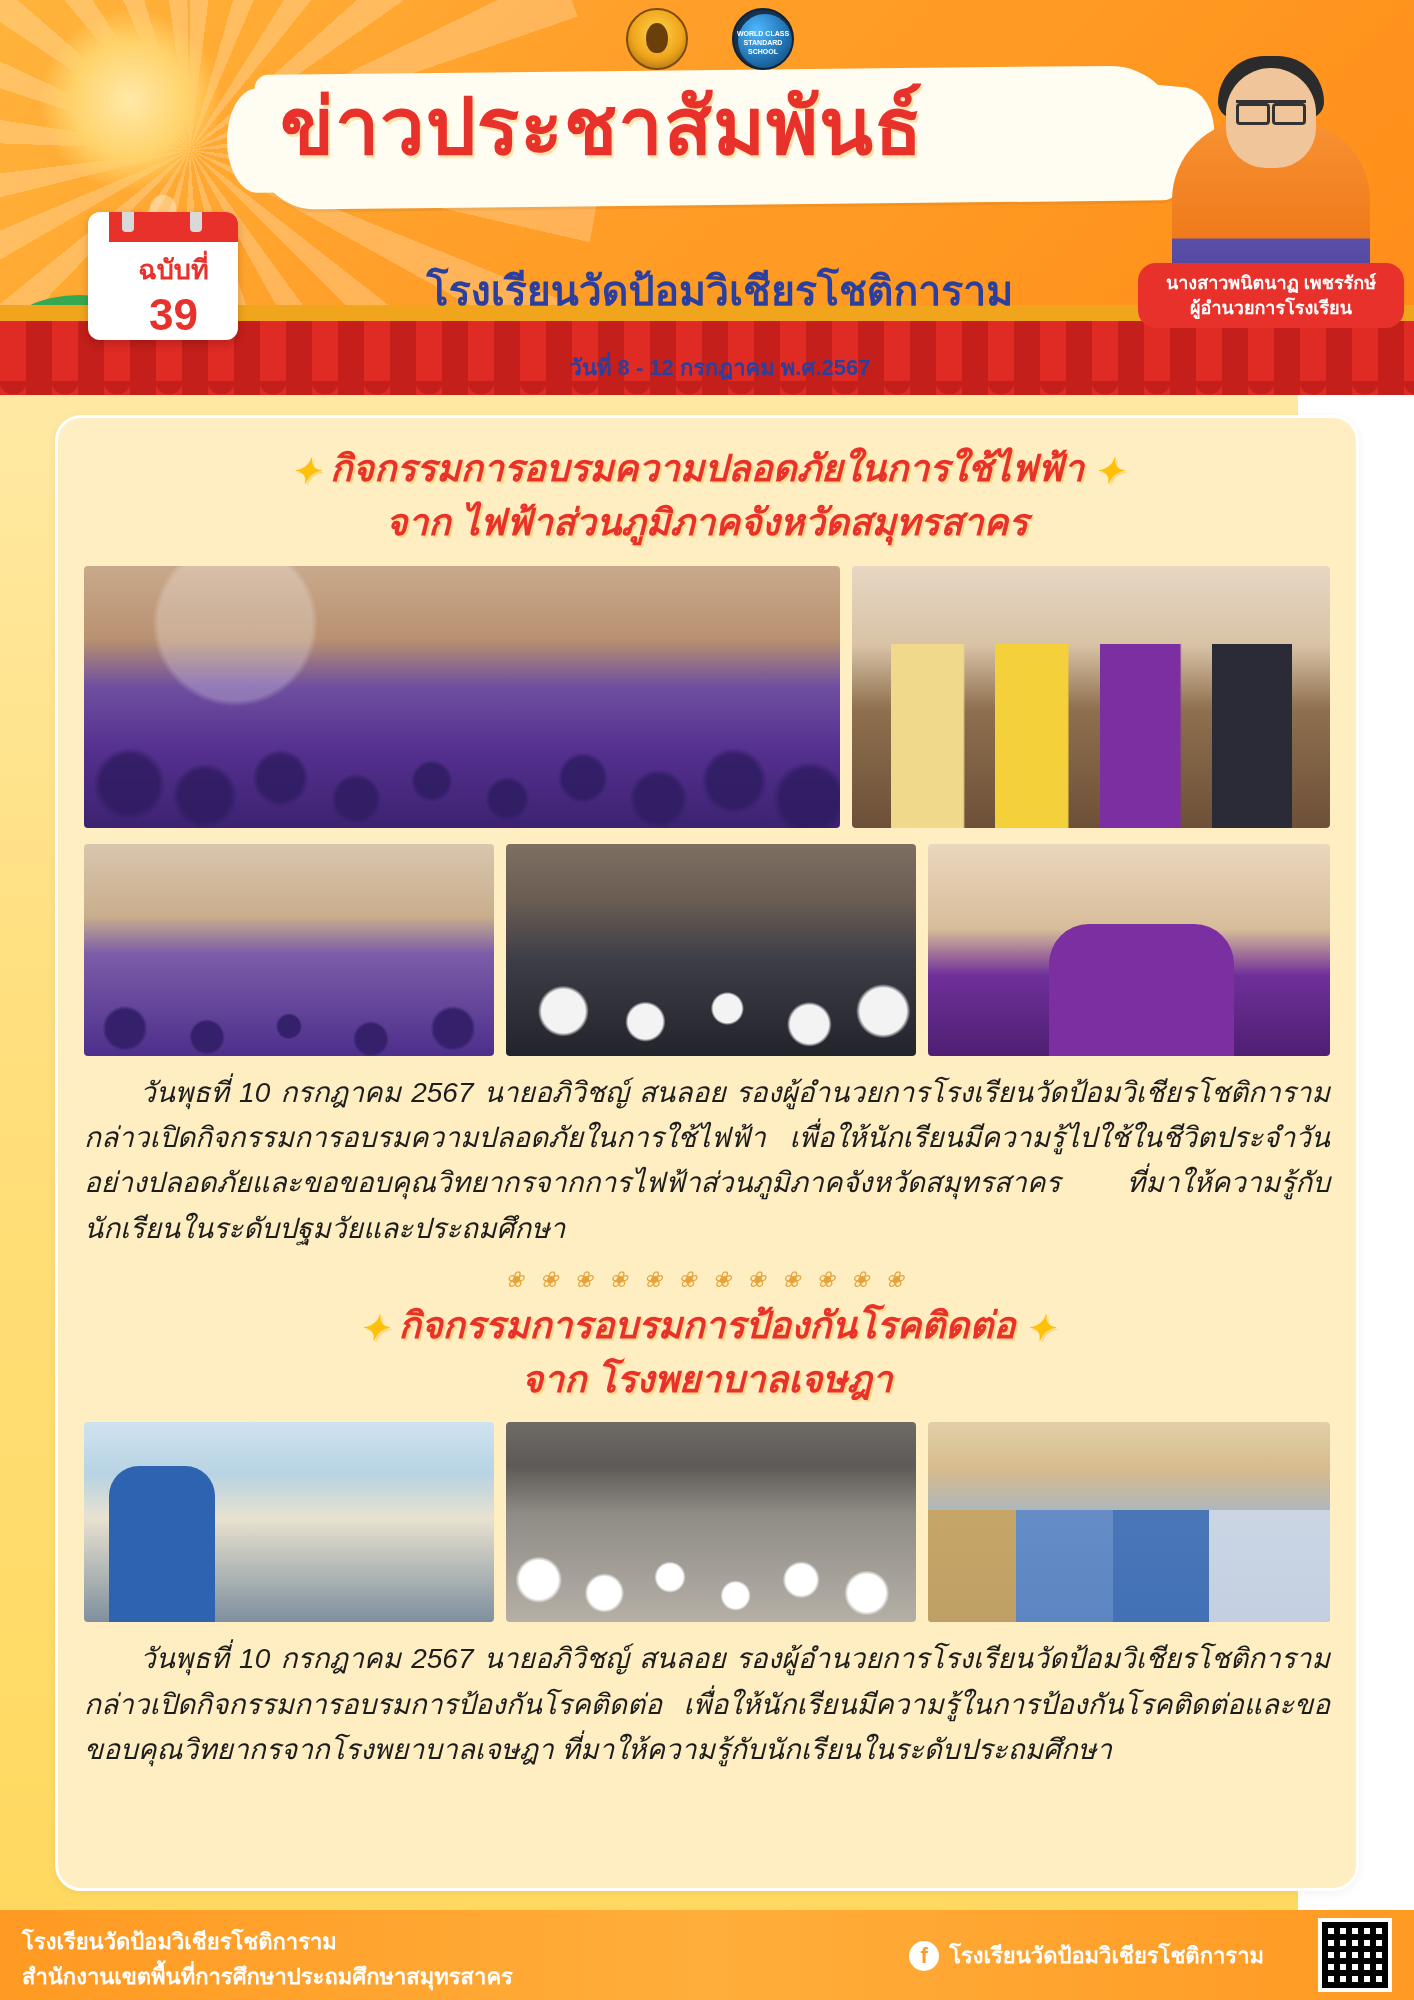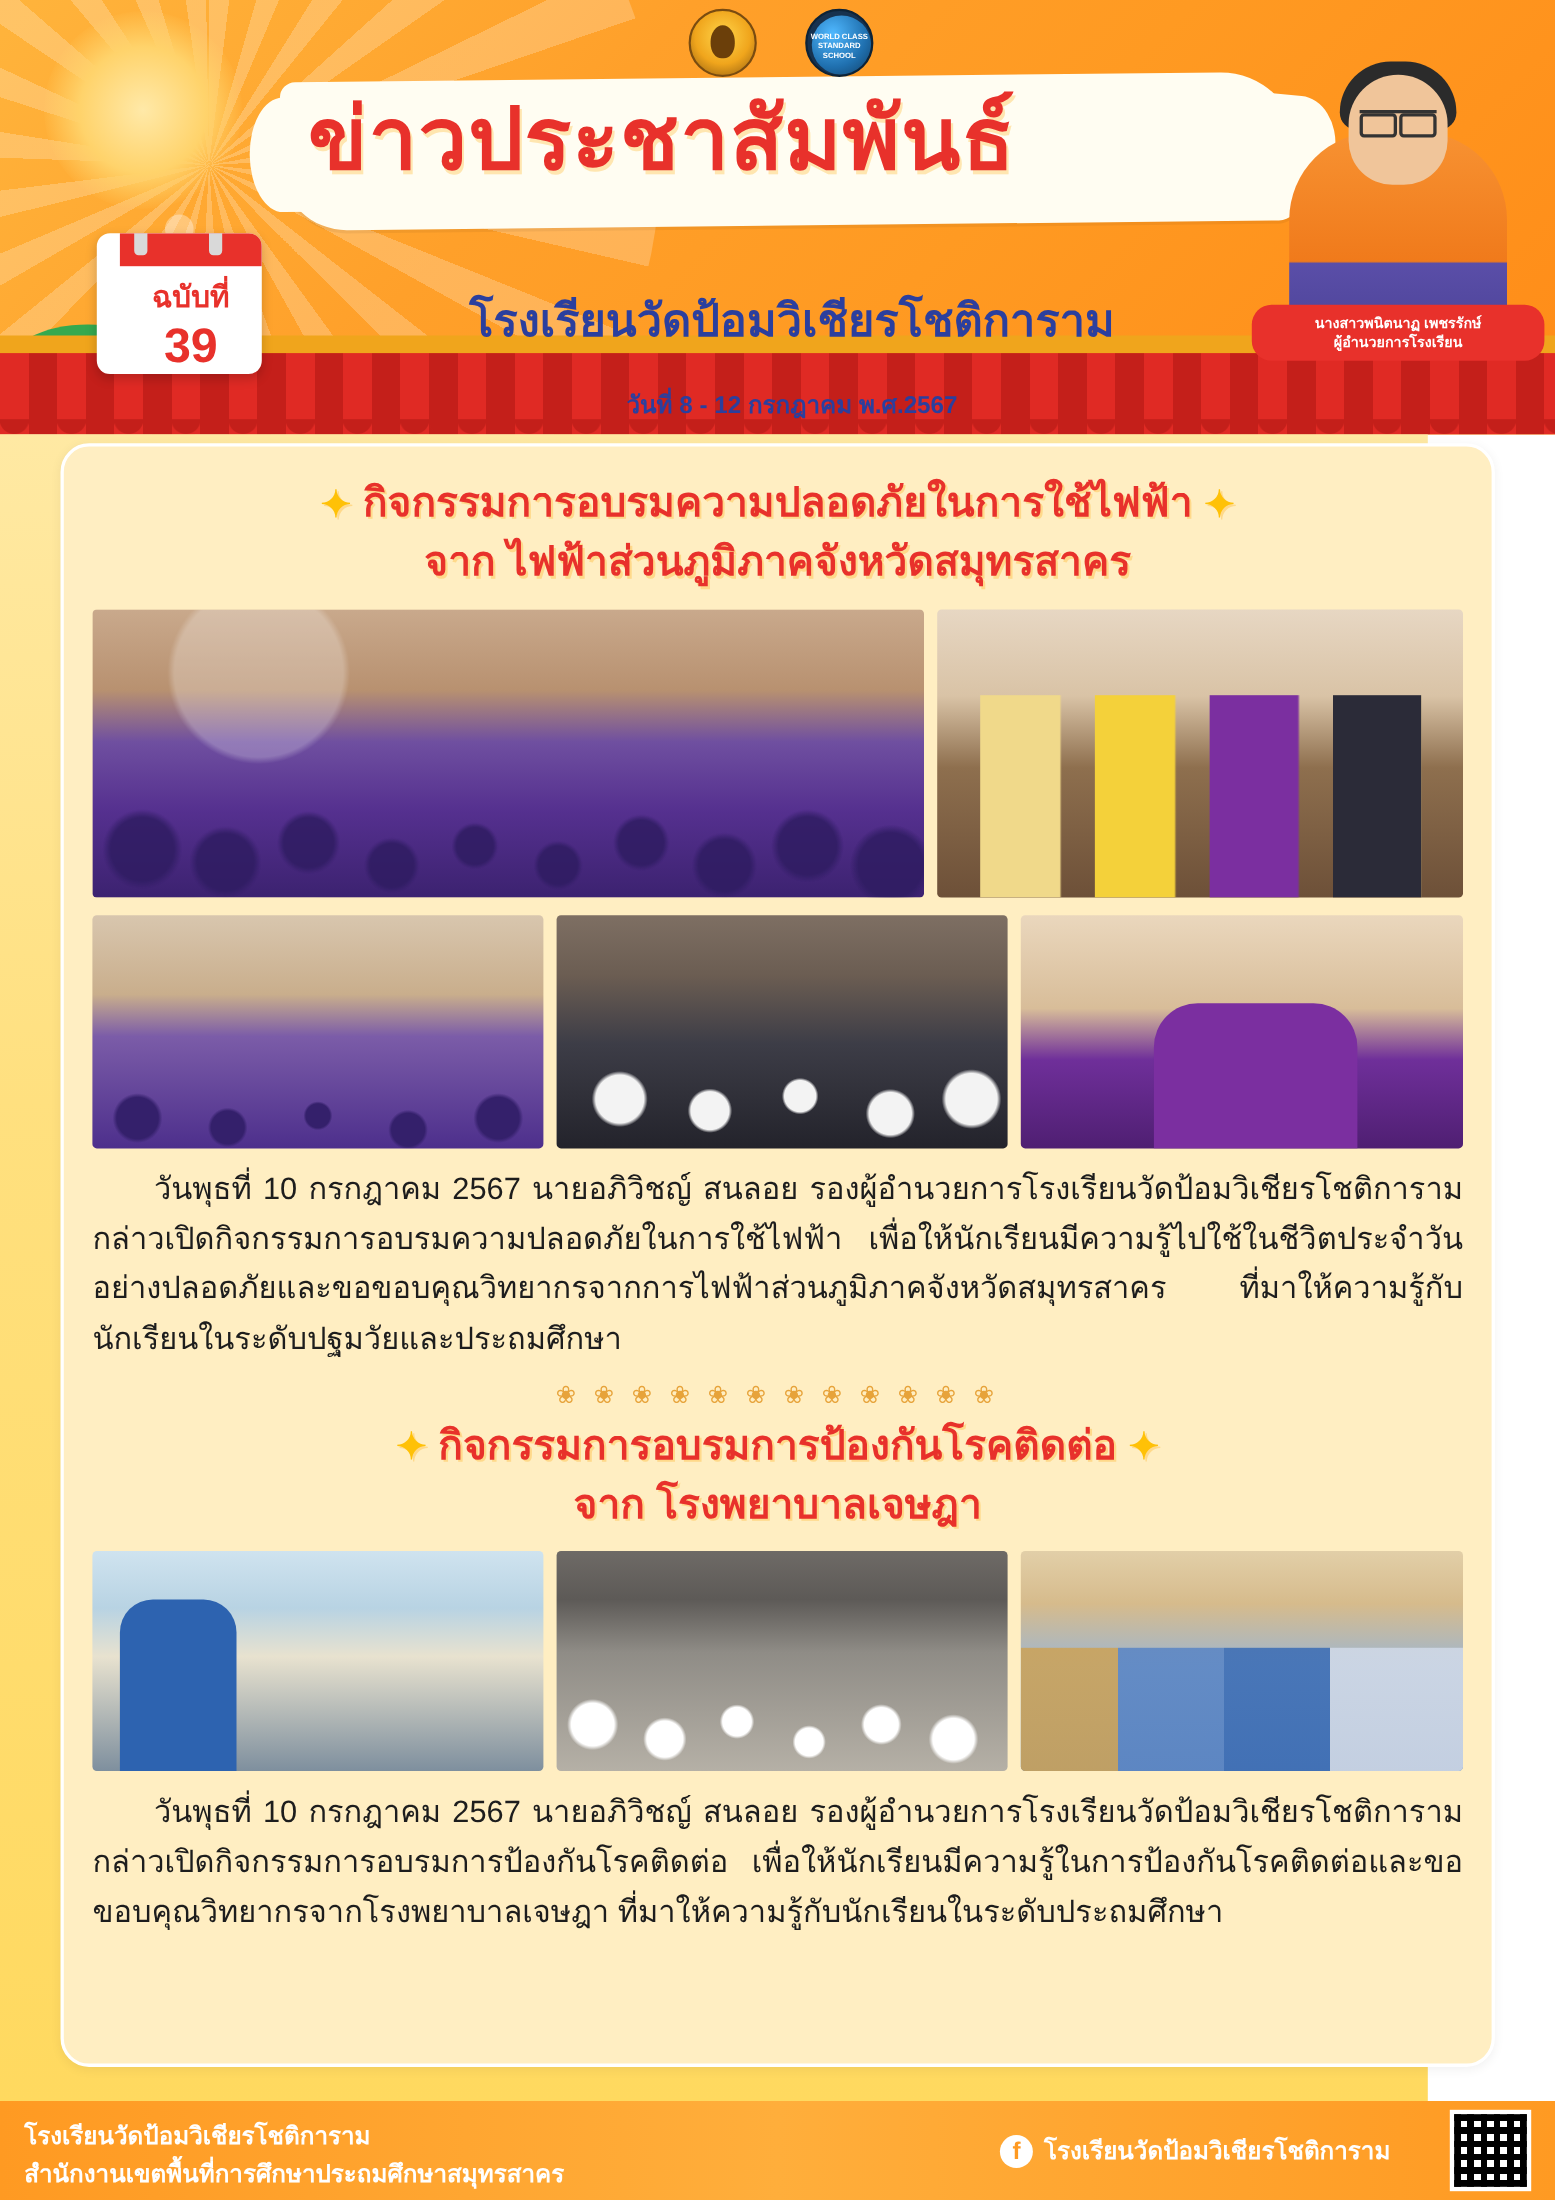--- a/index.html
+++ b/index.html
@@ -180,21 +180,21 @@
   }
   .dir-glasses::before, .dir-glasses::after{
     content:""; position:absolute; top:0; width:28px;height:16px;border:3px solid #333;border-radius:4px;
   }
   .dir-glasses::before{ left:0;}
   .dir-glasses::after{ right:0;}
   .dir-name {
     position:absolute; left:-18px; bottom:-14px;
     width:266px; padding:8px 8px;
     background:#e8312b; color:#fff; border-radius:18px;
-    text-align:center; font-size:13px; font-weight:bold; line-height:1.35;
+    text-align:center; font-size:18px; font-weight:bold; line-height:1.35;
   }
 
   
   .curtain {
     position:absolute; left:0; bottom:0; width:1414px; height:80px;
     background: repeating-linear-gradient(90deg,#e02a24 0 26px,#c41f1a 26px 52px);
   }
   .curtain::after{
     content:""; position:absolute; left:0; bottom:-14px; width:1414px; height:28px;
     background: radial-gradient(circle at 13px 0, #c41f1a 13px, transparent 14px) repeat-x;
@@ -202,21 +202,22 @@
   }
   .curtain-top {
     position:absolute; left:0; top:-10px; width:1414px; height:16px; background:#f0a51c;
   }
 
   
   .page-body {
     position:absolute; left:0; top:395px;
     width:1298px; height:1515px;
     background: linear-gradient(180deg,#ffe9a3 0%, #ffe07f 40%, #ffd95f 100%);
-    padding: 8px 55px 0 55px;
+    padding: 20px 55px 0 55px;
+    font-style: italic;
   }
   .card {
     background:#ffeec2;
     border:3px solid #ffffff;
     border-radius:26px;
     width:1304px;
     height:1476px;
     padding: 24px 26px;
     box-shadow: 0 2px 10px rgba(0,0,0,0.06);
   }

